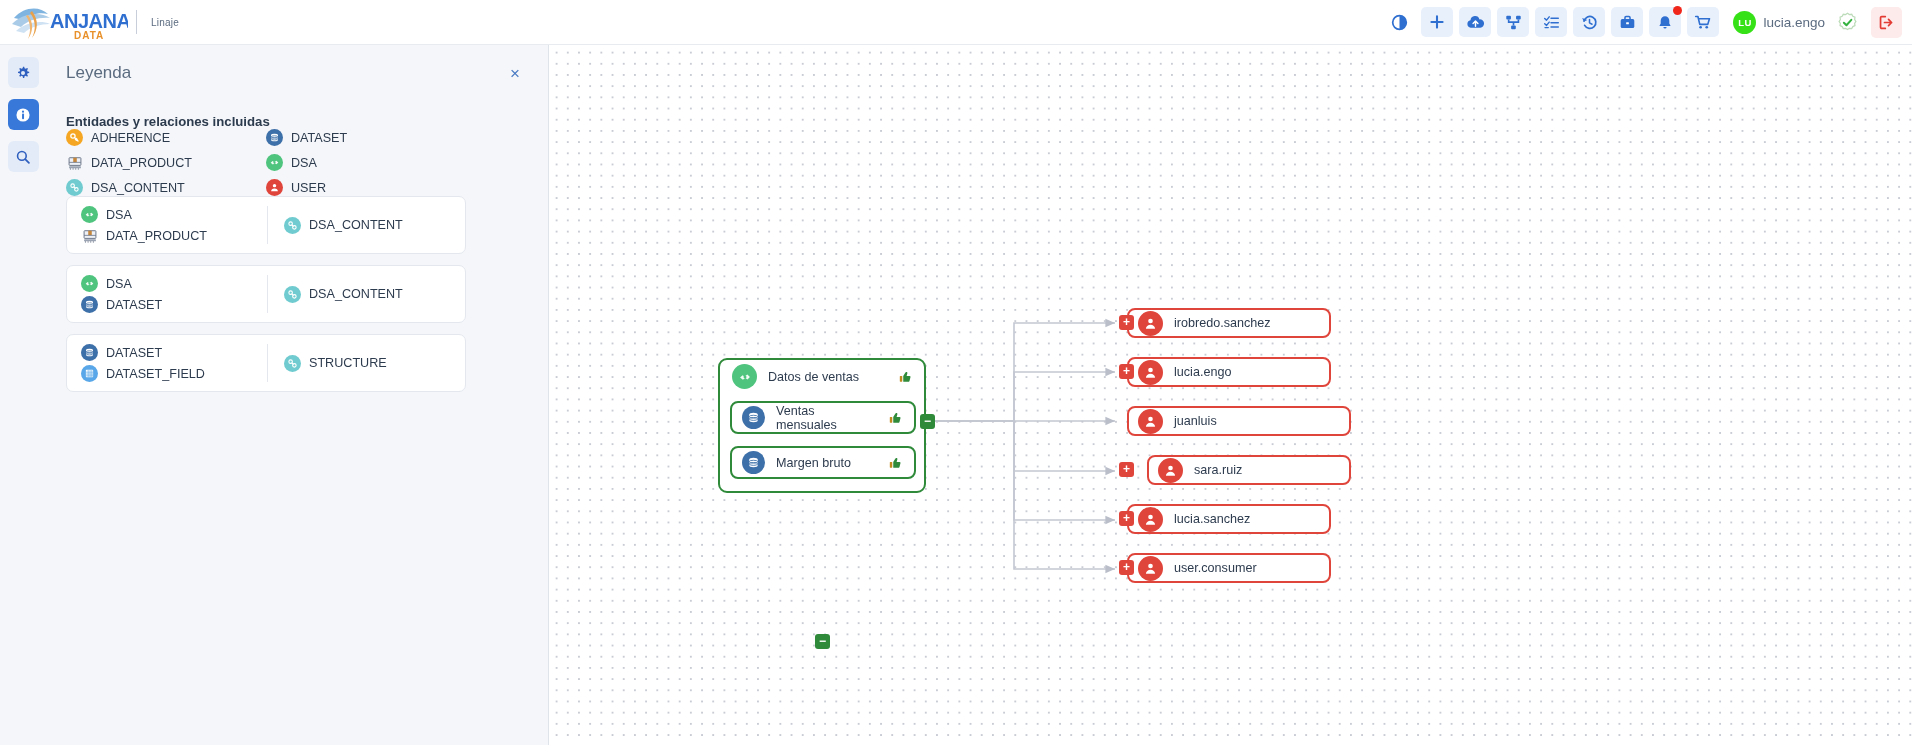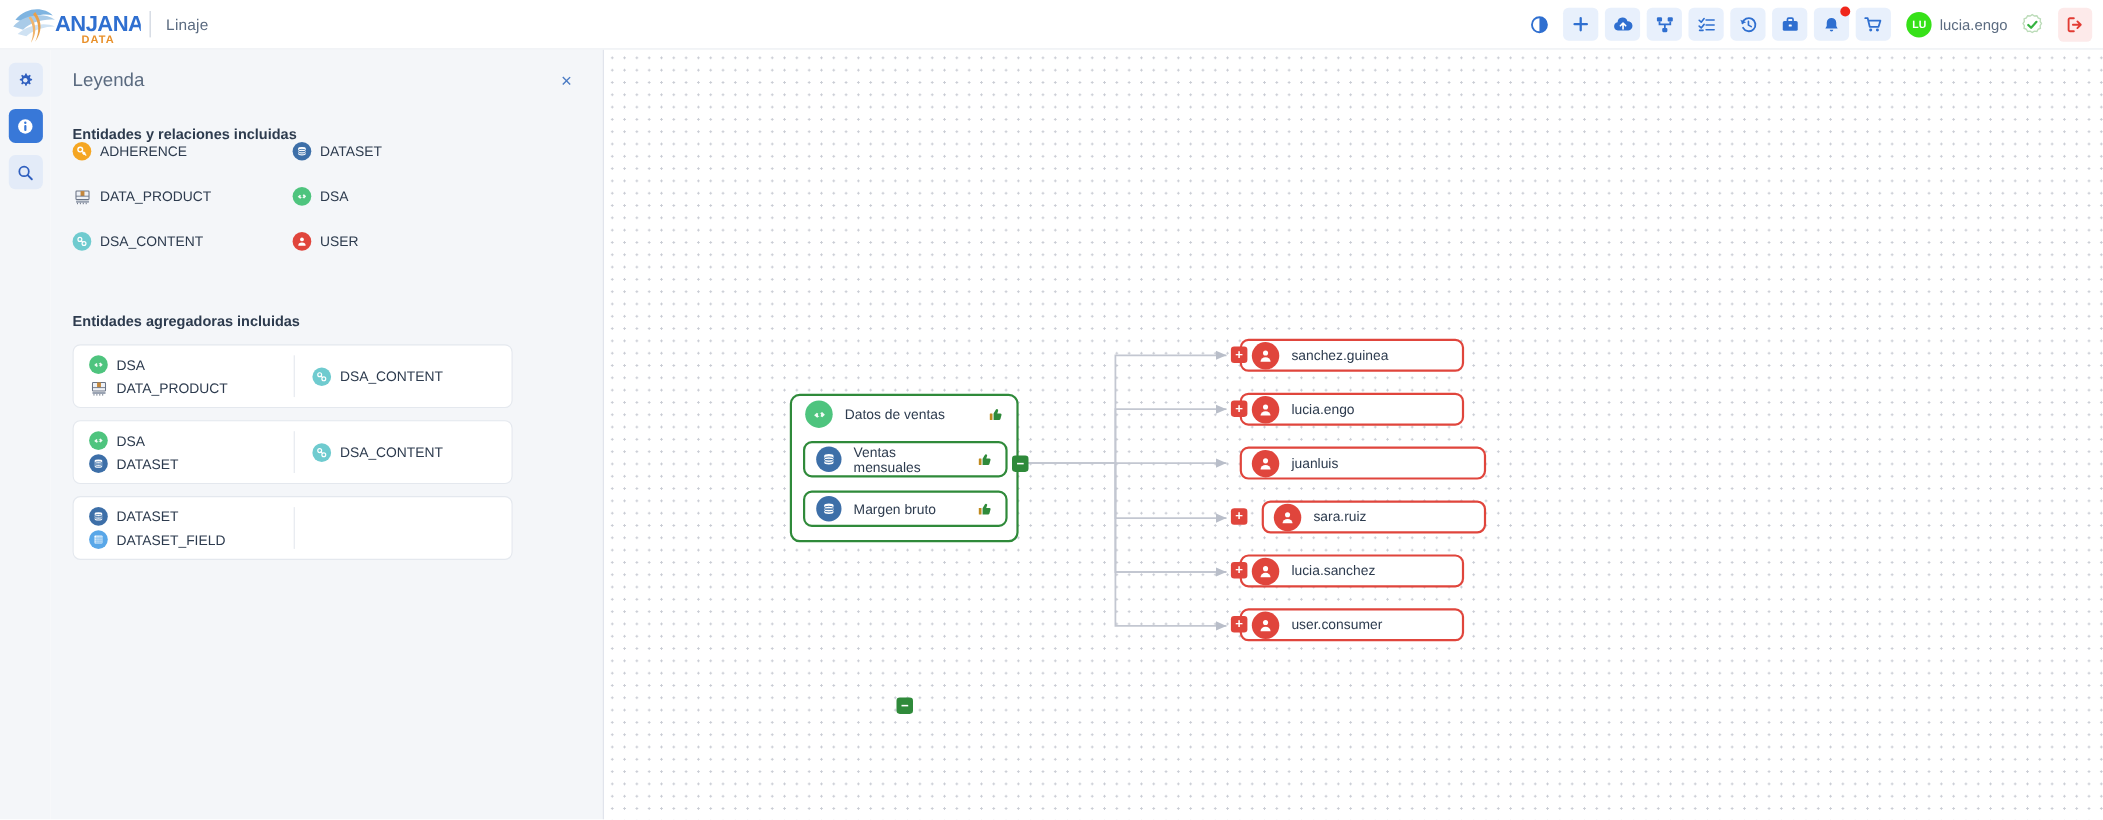--- a/index.html
+++ b/index.html
@@ -17,21 +17,21 @@
     background: #ffffff; display: flex; align-items: center;
     border-bottom: 1px solid #e8ebf0;
     z-index: 30;
   }
   .brand { display: flex; align-items: center; padding-left: 10px; }
   .logo-wrap { width: 118px; height: 40px; position: relative; }
   .brand-sep {
     width: 1px; height: 24px; background: #c8cfdb; margin: 0 14px 0 8px;
   }
   .brand-title {
-    font-size: 14px; color: #5b6b80; letter-spacing: .2px;
+    font-size: 10px; color: #5b6b80; letter-spacing: .2px;
   }
   .top-right {
     margin-left: auto; display: flex; align-items: center; gap: 6px;
     padding-right: 10px; height: 45px;
   }
   .tb-icon {
     width: 32px; height: 30px; border-radius: 5px;
     display: flex; align-items: center; justify-content: center;
     color: #2f6fd0; position: relative; cursor: pointer;
   }
@@ -84,21 +84,21 @@
   .legend-close {
     margin-left: auto; font-size: 17px; color: #4b7bc4; cursor: pointer;
     line-height: 1; padding: 2px 4px;
   }
   .sec-title {
     font-size: 13.2px; color: #2d3b4e; font-weight: 600;
     margin-top: 30px; 
   }
   .sec-title.second { margin-top: 56px; margin-bottom: 14px; }
   .ent-grid {
-    display: grid; grid-template-columns: 200px 200px; row-gap: 24px;
+    display: grid; grid-template-columns: 200px 200px; row-gap: 8px;
   }
   .ent {
     display: flex; align-items: center; gap: 8px;
     font-size: 12.6px; color: #2d3b4e;
   }
 
   
   .eico { width: 17px; height: 17px; border-radius: 50%; flex: 0 0 17px;
           display:flex; align-items:center; justify-content:center; }
   .eico svg { display:block; }
@@ -376,21 +376,20 @@
           <span class="eico ico-user">
             <svg width="11" height="11" viewBox="0 0 20 20">
               <circle cx="10" cy="6.6" r="3.1" fill="#ffffff"></circle>
               <path d="M3.9 17 A6.1 5.3 0 0 1 16.1 17 Z" fill="#ffffff"></path>
             </svg>
           </span>
           <span>USER</span>
         </div>
       </div>
 
-    <div class="sec-title second">Entidades agregadoras incluidas</div>
     <div id="agg-list">
         <div class="agg-card">
           <div class="agg-left">
             <div class="ent">
               <span class="eico ico-dsa">
                 <svg width="11" height="11" viewBox="0 0 20 20">
                   <path d="M3 10.6 L6.6 7.4 L9 9.2 L13.4 6.6 L17 10 L13.6 13.4 L10.4 11.4 L7 13.8 Z" fill="#ffffff" opacity=".92"></path>
                   <circle cx="10" cy="10" r="2.1" fill="#4ec47e"></circle>
                 </svg>
               </span>
@@ -477,20 +476,32 @@
               <span class="eico ico-field">
                 <svg width="11" height="11" viewBox="0 0 20 20">
                   <rect x="3.4" y="3.4" width="13.2" height="13.2" rx="1.2" fill="#ffffff"></rect>
                   <path d="M3.4 7.6 H16.6 M3.4 11 H16.6 M3.4 14.2 H16.6 M7.6 3.4 V16.6 M11 3.4 V16.6 M14.2 3.4 V16.6" stroke="#59a7e8" stroke-width="1.1"></path>
                 </svg>
               </span>
               <span>DATASET_FIELD</span>
             </div>
           </div>
           <div class="agg-div"></div>
+          <div class="agg-right">
+            <div class="ent">
+              <span class="eico ico-structure">
+                <svg width="11" height="11" viewBox="0 0 20 20">
+                  <circle cx="6.6" cy="6.6" r="3.2" fill="none" stroke="#ffffff" stroke-width="2"></circle>
+                  <circle cx="13.4" cy="13.4" r="3.2" fill="none" stroke="#ffffff" stroke-width="2"></circle>
+                  <path d="M8.9 8.9 L11.1 11.1" stroke="#ffffff" stroke-width="2" stroke-linecap="round"></path>
+                </svg>
+              </span>
+              <span>STRUCTURE</span>
+            </div>
+          </div>
         </div>
       </div>
   </div>
 
   <div class="canvas">
 
     <svg class="edges">
       <defs>
         <marker id="arw" markerWidth="7" markerHeight="7" refX="6" refY="3.0" orient="auto" markerUnits="strokeWidth">
           <path d="M0,0.4 L6,3.0 L0,5.6 z" fill="#b9bec9"></path>
@@ -568,21 +579,21 @@
     </div>
 
     <div id="user-nodes">
         <div class="unode" style="left:578px; top:263px; width:204px; height:30px;">
           <span class="nico big ico-user">
             <svg width="15" height="15" viewBox="0 0 20 20">
               <circle cx="10" cy="6.6" r="3.1" fill="#ffffff"></circle>
               <path d="M3.9 17 A6.1 5.3 0 0 1 16.1 17 Z" fill="#ffffff"></path>
             </svg>
           </span>
-          <span class="unode-title">sanchez.guinea</span>
+          <span class="unode-title">irobredo.sanchez</span>
         </div>
         <div class="badge plus" style="left:570px; top:270px;">
           <span>+</span>
         </div>
         <div class="unode" style="left:578px; top:312px; width:204px; height:30px;">
           <span class="nico big ico-user">
             <svg width="15" height="15" viewBox="0 0 20 20">
               <circle cx="10" cy="6.6" r="3.1" fill="#ffffff"></circle>
               <path d="M3.9 17 A6.1 5.3 0 0 1 16.1 17 Z" fill="#ffffff"></path>
             </svg>

